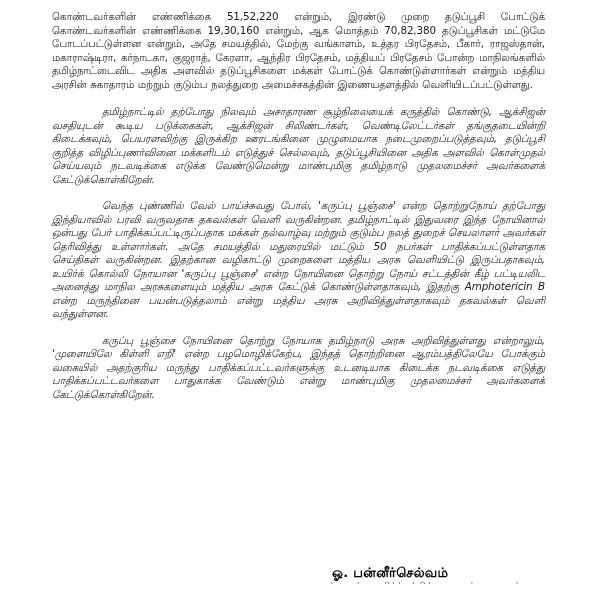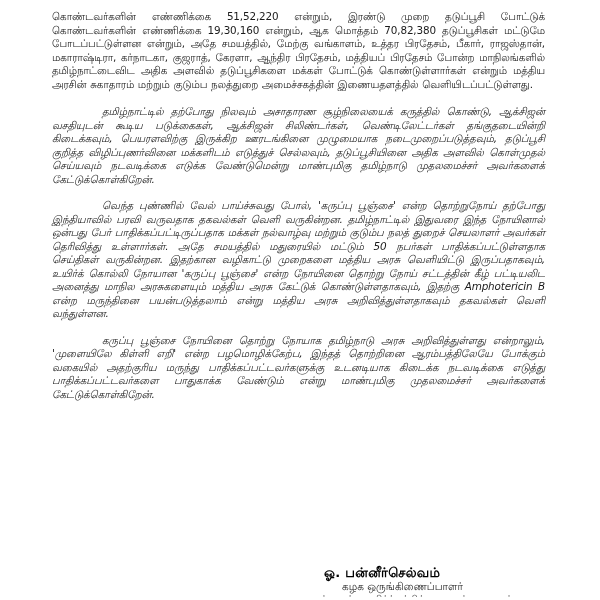--- a/index.html
+++ b/index.html
@@ -39,21 +39,21 @@
     }
     .para.indent {
       text-indent: 50px;
       font-style: italic;
     }
     .para:first-child {
       margin-bottom: 14px;
     }
     .signature {
       position: absolute;
-      left: 324px;
+      left: 332px;
       top: 565px;
       width: 260px;
     }
     .sig-name {
       font-family: "DejaVu Sans", "Liberation Sans", sans-serif;
       font-weight: bold;
       font-size: 13px;
       line-height: 15px;
       color: #000;
       letter-spacing: 0.3px;
@@ -80,16 +80,15 @@
 <div class="page">
   <div class="body-text">
     <p class="para">கொண்டவர்களின் எண்ணிக்கை 51,52,220 என்றும், இரண்டு முறை தடுப்பூசி போட்டுக் கொண்டவர்களின் எண்ணிக்கை 19,30,160 என்றும், ஆக மொத்தம் 70,82,380 தடுப்பூசிகள் மட்டுமே போடப்பட்டுள்ளன என்றும், அதே சமயத்தில், மேற்கு வங்காளம், உத்தர பிரதேசம், பீகார், ராஜஸ்தான், மகாராஷ்டிரா, கர்நாடகா, குஜராத், கேரளா, ஆந்திர பிரதேசம், மத்தியப் பிரதேசம் போன்ற மாநிலங்களில் தமிழ்நாட்டைவிட அதிக அளவில் தடுப்பூசிகளை மக்கள் போட்டுக் கொண்டுள்ளார்கள் என்றும் மத்திய அரசின் சுகாதாரம் மற்றும் குடும்ப நலத்துறை அமைச்சகத்தின் இணையதளத்தில் வெளியிடப்பட்டுள்ளது.</p>
     <p class="para indent">தமிழ்நாட்டில் தற்போது நிலவும் அசாதாரண சூழ்நிலையைக் கருத்தில் கொண்டு, ஆக்சிஜன் வசதியுடன் கூடிய படுக்கைகள், ஆக்சிஜன் சிலிண்டர்கள், வெண்டிலேட்டர்கள் தங்குதடையின்றி கிடைக்கவும், பெயரளவிற்கு இருக்கிற ஊரடங்கினை முழுமையாக நடைமுறைப்படுத்தவும், தடுப்பூசி குறித்த விழிப்புணர்வினை மக்களிடம் எடுத்துச் செல்லவும், தடுப்பூசியினை அதிக அளவில் கொள்முதல் செய்யவும் நடவடிக்கை எடுக்க வேண்டுமென்று மாண்புமிகு தமிழ்நாடு முதலமைச்சர் அவர்களைக் கேட்டுக்கொள்கிறேன்.</p>
     <p class="para indent">வெந்த புண்ணில் வேல் பாய்ச்சுவது போல், 'கருப்பு பூஞ்சை' என்ற தொற்றுநோய் தற்போது இந்தியாவில் பரவி வருவதாக தகவல்கள் வெளி வருகின்றன. தமிழ்நாட்டில் இதுவரை இந்த நோயினால் ஒன்பது பேர் பாதிக்கப்பட்டிருப்பதாக மக்கள் நல்வாழ்வு மற்றும் குடும்ப நலத் துறைச் செயலாளர் அவர்கள் தெரிவித்து உள்ளார்கள். அதே சமயத்தில் மதுரையில் மட்டும் 50 நபர்கள் பாதிக்கப்பட்டுள்ளதாக செய்திகள் வருகின்றன. இதற்கான வழிகாட்டு முறைகளை மத்திய அரசு வெளியிட்டு இருப்பதாகவும், உயிர்க் கொல்லி நோயான 'கருப்பு பூஞ்சை' என்ற நோயினை தொற்று நோய் சட்டத்தின் கீழ் பட்டியலிட அனைத்து மாநில அரசுகளையும் மத்திய அரசு கேட்டுக் கொண்டுள்ளதாகவும், இதற்கு Amphotericin B என்ற மருந்தினை பயன்படுத்தலாம் என்று மத்திய அரசு அறிவித்துள்ளதாகவும் தகவல்கள் வெளி வந்துள்ளன.</p>
     <p class="para indent">கருப்பு பூஞ்சை நோயினை தொற்று நோயாக தமிழ்நாடு அரசு அறிவித்துள்ளது என்றாலும், 'முளையிலே கிள்ளி எறி' என்ற பழமொழிக்கேற்ப, இந்தத் தொற்றினை ஆரம்பத்திலேயே போக்கும் வகையில் அதற்குரிய மருந்து பாதிக்கப்பட்டவர்களுக்கு உடனடியாக கிடைக்க நடவடிக்கை எடுத்து பாதிக்கப்பட்டவர்களை பாதுகாக்க வேண்டும் என்று மாண்புமிகு முதலமைச்சர் அவர்களைக் கேட்டுக்கொள்கிறேன்.</p>
   </div>
 
   <div class="signature">
     <div class="sig-name">ஓ. பன்னீர்செல்வம்</div>
-    <div class="sig-title">கழக ஒருங்கிணைப்பாளர்</div>
     <div class="sig-cutoff">சட்டமன்ற எதிர்க்கட்சித் துணைத் தலைவர்</div>
   </div>
 </div>
 
 </body></html>

